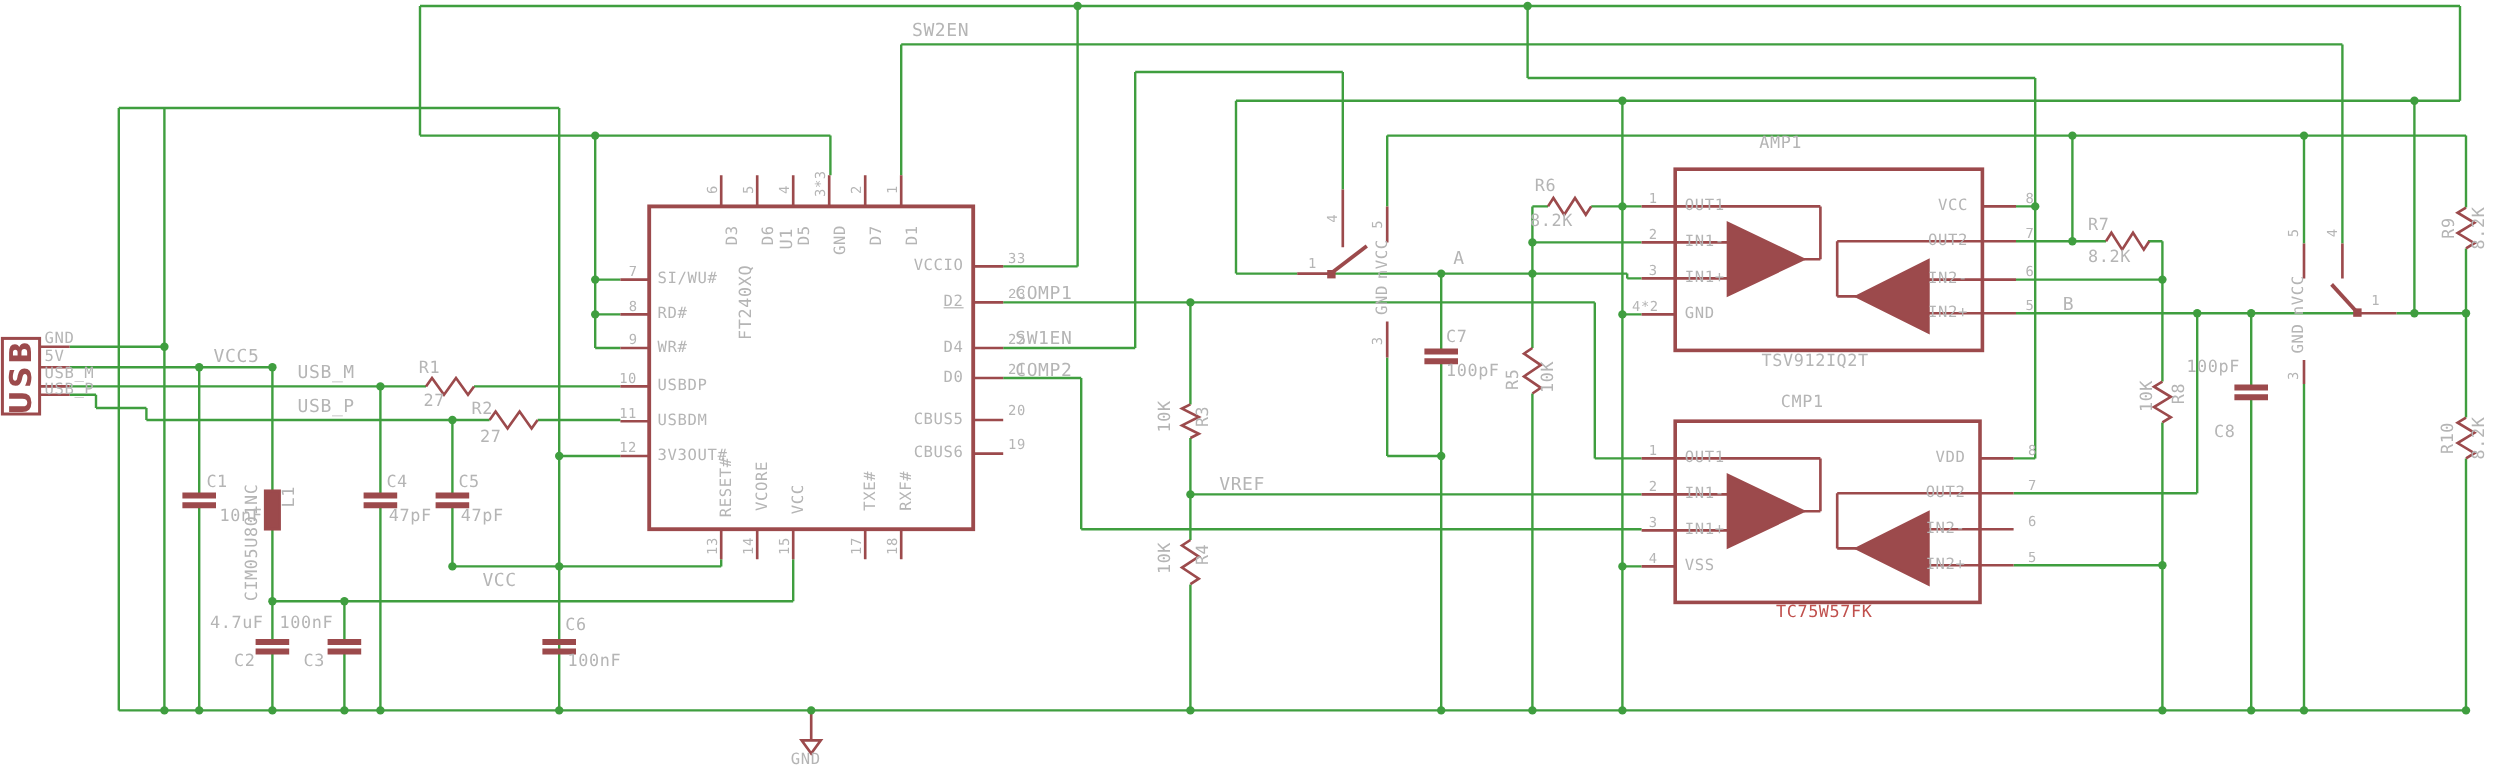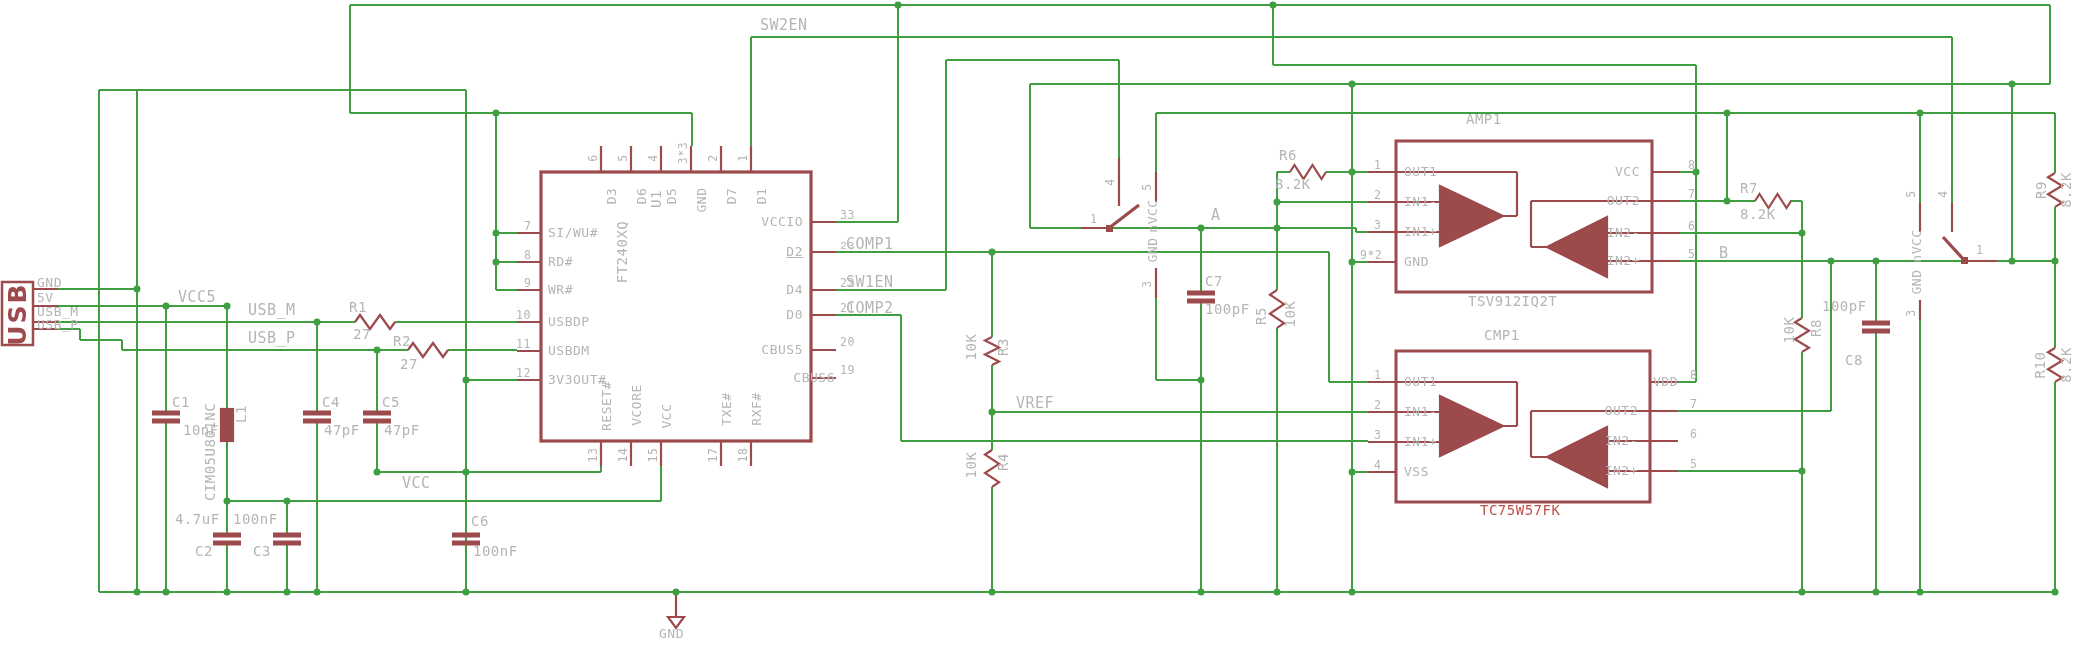--- a/index.html
+++ b/index.html
@@ -232,21 +232,21 @@
     <div class="lbl p" style="left: 548px; top: 255px;">RD#</div>
     <div class="lbl p" style="left: 548px; top: 283px;">WR#</div>
     <div class="lbl p" style="left: 548px; top: 315px;">USBDP</div>
     <div class="lbl p" style="left: 548px; top: 344px;">USBDM</div>
     <div class="lbl p" style="left: 548px; top: 373px;">3V3OUT#</div>
     <div class="lbl p ar" style="left: 803px; top: 215px;">VCCIO</div>
     <div class="lbl p ar" style="left: 803px; top: 245px; text-decoration: underline;">D2</div>
     <div class="lbl p ar" style="left: 803px; top: 283px;">D4</div>
     <div class="lbl p ar" style="left: 803px; top: 308px;">D0</div>
     <div class="lbl p ar" style="left: 803px; top: 343px;">CBUS5</div>
-    <div class="lbl p ar" style="left: 803px; top: 371px; margin-left: 32px;">CBUS6</div>
+    <div class="lbl p ar" style="left: 803px; top: 371px;">CBUS6</div>
     <div class="lbl p r270" style="left: 611px; top: 196px;">D3</div>
     <div class="lbl p r270" style="left: 641px; top: 196px;">D6</div>
     <div class="lbl p r270" style="left: 671px; top: 196px;">D5</div>
     <div class="lbl p r270" style="left: 701px; top: 200px;">GND</div>
     <div class="lbl p r270" style="left: 731px; top: 196px;">D7</div>
     <div class="lbl p r270" style="left: 761px; top: 196px;">D1</div>
     <div class="lbl p r270" style="left: 606px; top: 406px;">RESET#</div>
     <div class="lbl p r270" style="left: 636px; top: 405px;">VCORE</div>
     <div class="lbl p r270" style="left: 666px; top: 416px;">VCC</div>
     <div class="lbl p r270" style="left: 726px; top: 409px;">TXE#</div>
@@ -296,21 +296,21 @@
     <div class="lbl v" style="left: 1205px; top: 302px;">100pF</div>
     <div class="lbl v r270" style="left: 1261px; top: 316px;">R5</div>
     <div class="lbl v r270" style="left: 1290px; top: 314px;">10K</div>
     <div class="lbl v" style="left: 1279px; top: 148px;">R6</div>
     <div class="lbl v" style="left: 1275px; top: 177px;">8.2K</div>
     <div class="lbl v" style="left: 1466px; top: 112px;">AMP1</div>
     <div class="lbl v" style="left: 1468px; top: 294px;">TSV912IQ2T</div>
     <div class="lbl n" style="left: 1374px; top: 160px;">1</div>
     <div class="lbl n" style="left: 1374px; top: 190px;">2</div>
     <div class="lbl n" style="left: 1374px; top: 220px;">3</div>
-    <div class="lbl n" style="left: 1360px; top: 250px;">9*2</div>
+    <div class="lbl n" style="left: 1360px; top: 250px;">4*2</div>
     <div class="lbl n" style="left: 1688px; top: 160px;">8</div>
     <div class="lbl n" style="left: 1688px; top: 189px;">7</div>
     <div class="lbl n" style="left: 1688px; top: 221px;">6</div>
     <div class="lbl n" style="left: 1688px; top: 249px;">5</div>
     <div class="lbl p" style="left: 1404px; top: 165px;">OUT1</div>
     <div class="lbl p" style="left: 1404px; top: 195px;">IN1-</div>
     <div class="lbl p" style="left: 1404px; top: 225px;">IN1+</div>
     <div class="lbl p" style="left: 1404px; top: 255px;">GND</div>
     <div class="lbl p ar" style="left: 1640px; top: 165px;">VCC</div>
     <div class="lbl p ar" style="left: 1640px; top: 194px;">OUT2</div>
@@ -323,21 +323,21 @@
     <div class="lbl n" style="left: 1374px; top: 430px;">3</div>
     <div class="lbl n" style="left: 1374px; top: 460px;">4</div>
     <div class="lbl n" style="left: 1690px; top: 370px;">8</div>
     <div class="lbl n" style="left: 1690px; top: 399px;">7</div>
     <div class="lbl n" style="left: 1690px; top: 429px;">6</div>
     <div class="lbl n" style="left: 1690px; top: 459px;">5</div>
     <div class="lbl p" style="left: 1404px; top: 375px;">OUT1</div>
     <div class="lbl p" style="left: 1404px; top: 405px;">IN1-</div>
     <div class="lbl p" style="left: 1404px; top: 435px;">IN1+</div>
     <div class="lbl p" style="left: 1404px; top: 465px;">VSS</div>
-    <div class="lbl p ar" style="left: 1638px; top: 375px; margin-left: 40px;">VDD</div>
+    <div class="lbl p ar" style="left: 1638px; top: 375px;">VDD</div>
     <div class="lbl p ar" style="left: 1638px; top: 404px;">OUT2</div>
     <div class="lbl p ar" style="left: 1638px; top: 434px;">IN2-</div>
     <div class="lbl p ar" style="left: 1638px; top: 464px;">IN2+</div>
     <div class="lbl v" style="left: 1740px; top: 181px;">R7</div>
     <div class="lbl v" style="left: 1740px; top: 207px;">8.2K</div>
     <div class="lbl v r270" style="left: 1789px; top: 330px;">10K</div>
     <div class="lbl v r270" style="left: 1816px; top: 328px;">R8</div>
     <div class="lbl v" style="left: 1822px; top: 299px;">100pF</div>
     <div class="lbl v" style="left: 1845px; top: 332px; margin-top: 21px;">C8</div>
     <div class="lbl n r270" style="left: 1912px; top: 194px;">5</div>

